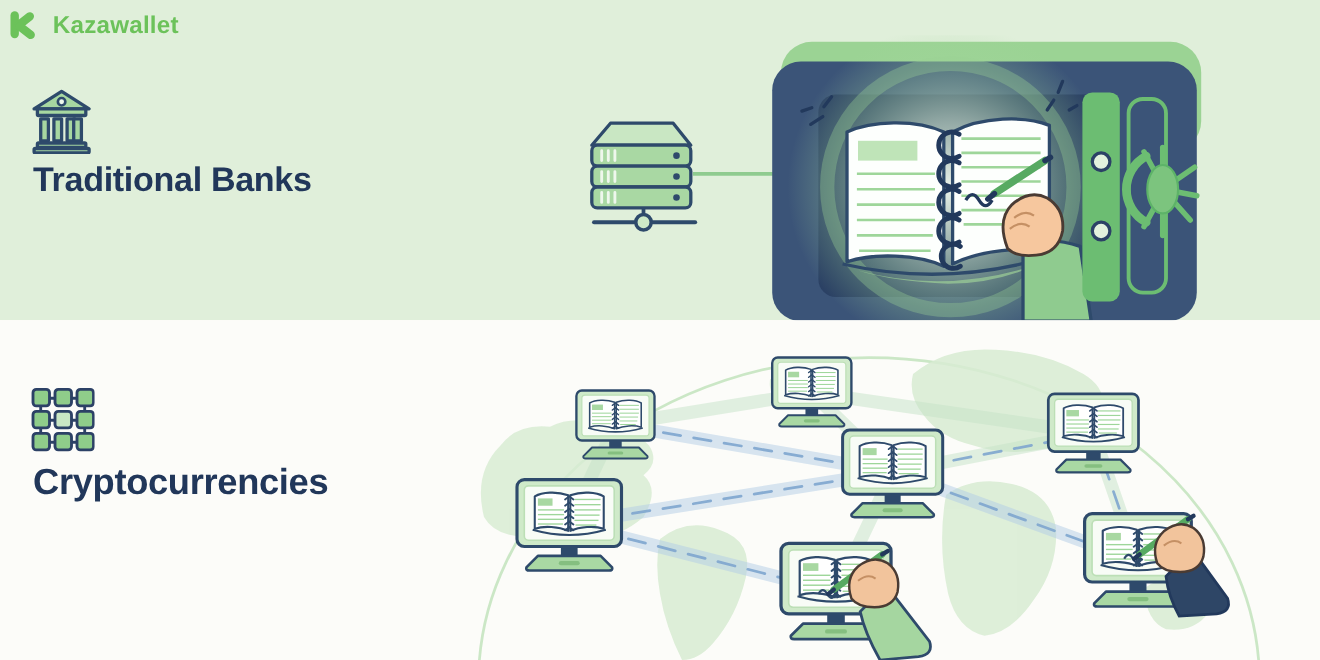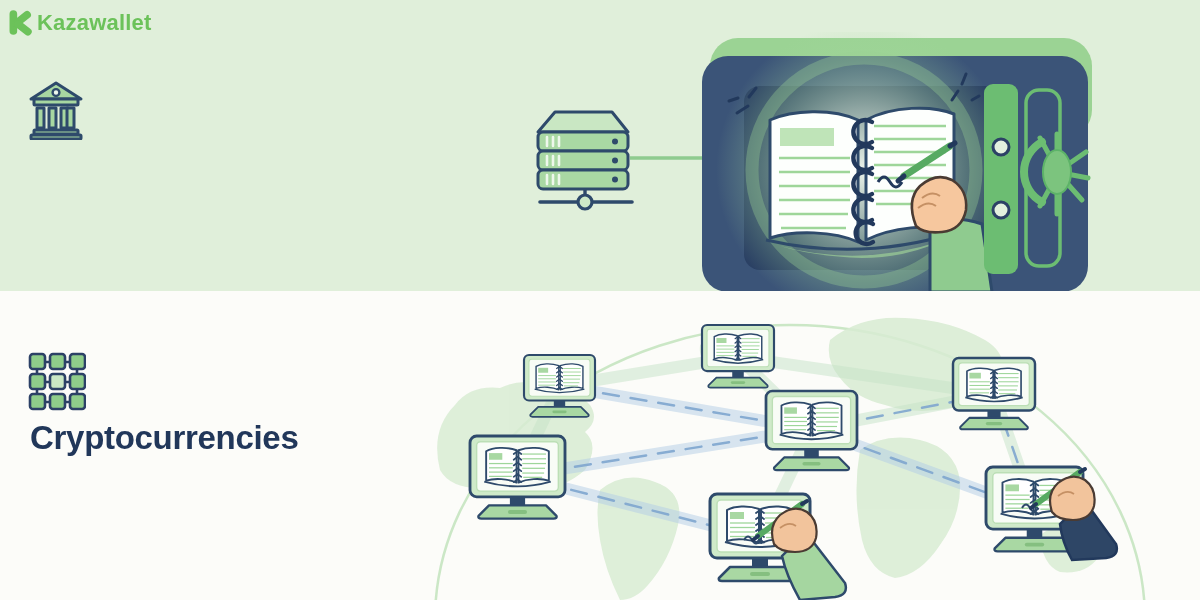--- a/index.html
+++ b/index.html
@@ -1,21 +1,21 @@
 <!DOCTYPE html>
 <html><head>
 <meta charset="utf-8">
 <style>
   html,body{margin:0;padding:0;background:#ffffff;}
   .canvas{position:relative;width:1200px;height:600px;overflow:hidden;
           font-family:"Liberation Sans",sans-serif;background:#fcfcf9;}
   .half{position:absolute;left:0;width:1200px;}
   .top-half{top:0;height:291px;background:#e0efda;}
   .bottom-half{top:291px;height:226px;background:#fcfcf9;}
-  .logo{position:absolute;top:9px;left:8px;display:flex;align-items:center;gap:3px;}
+  .logo{position:absolute;top:9px;left:8px;display:flex;align-items:center;gap:14px;}
   .logo-text{font-size:22px;font-weight:bold;color:#6cc25a;letter-spacing:.2px;}
   .title{position:absolute;margin:0;color:#21375a;font-weight:bold;letter-spacing:-.3px;}
   .trad-title{left:30px;top:146px;font-size:31px;}
   .crypto-title1{left:30px;top:128px;font-size:33px;}
   .crypto-title2{left:30px;top:172px;font-size:33px;}
   .abs{position:absolute;}
   svg{display:block;}
 </style>
 </head>
 <body>
@@ -42,20 +42,21 @@
         <rect x="9" y="28" width="7" height="20"></rect>
         <rect x="21" y="28" width="7" height="20"></rect>
         <rect x="33" y="28" width="7" height="20"></rect>
         <rect x="45" y="28" width="7" height="20" transform="translate(-6,0)"></rect>
         <rect x="6" y="50" width="44" height="4" rx="1"></rect>
         <rect x="3" y="55" width="50" height="4" rx="1"></rect>
       </g>
       <circle cx="28" cy="12.5" r="3.4" fill="#eef7ec" stroke="#2e4a6b" stroke-width="2.4"></circle>
     </svg>
 
+    <div class="title trad-title">Traditional Banks</div>
 
     <svg class="abs" style="left:520px;top:32px;" width="680" height="262" viewBox="520 32 680 262">
       <defs>
         <radialGradient id="glow" cx="50%" cy="50%" r="50%">
           <stop offset="0%" stop-color="#f6fcf2" stop-opacity="0.95"></stop>
           <stop offset="40%" stop-color="#d9efd2" stop-opacity="0.6"></stop>
           <stop offset="75%" stop-color="#a3d69d" stop-opacity="0.28"></stop>
           <stop offset="100%" stop-color="#a3d69d" stop-opacity="0"></stop>
         </radialGradient>
       </defs>

